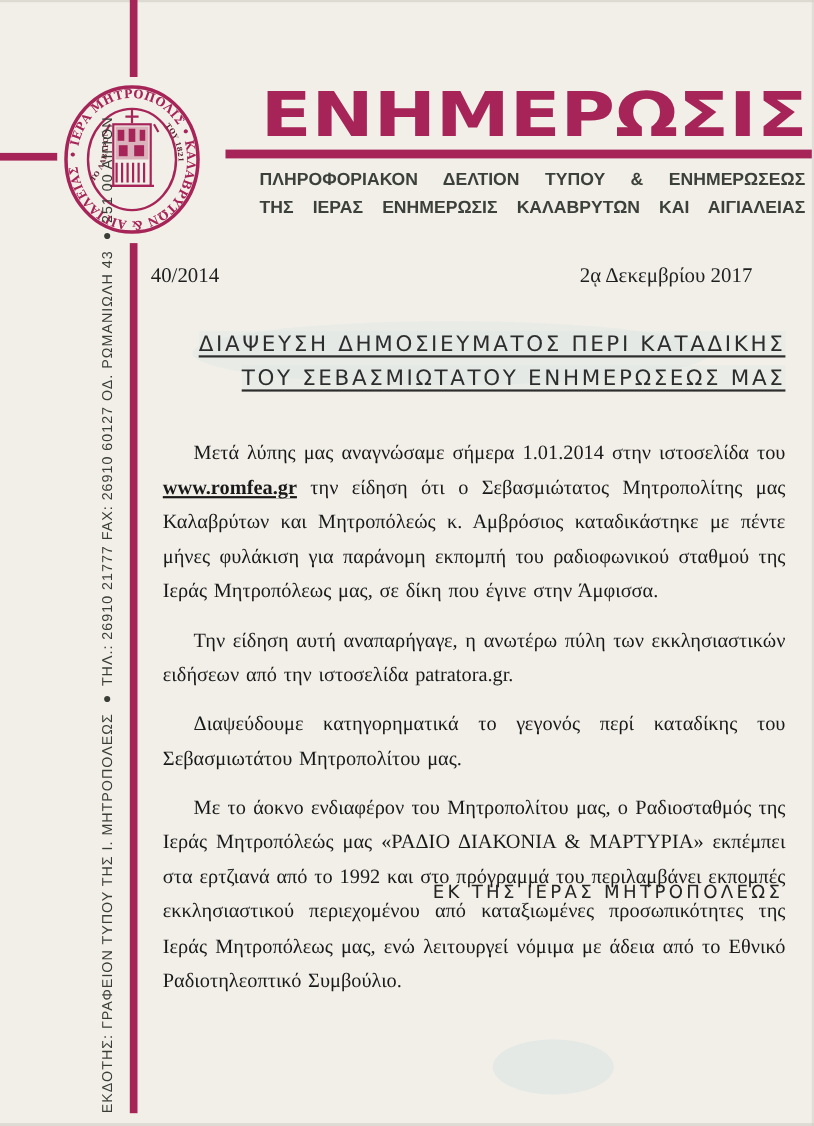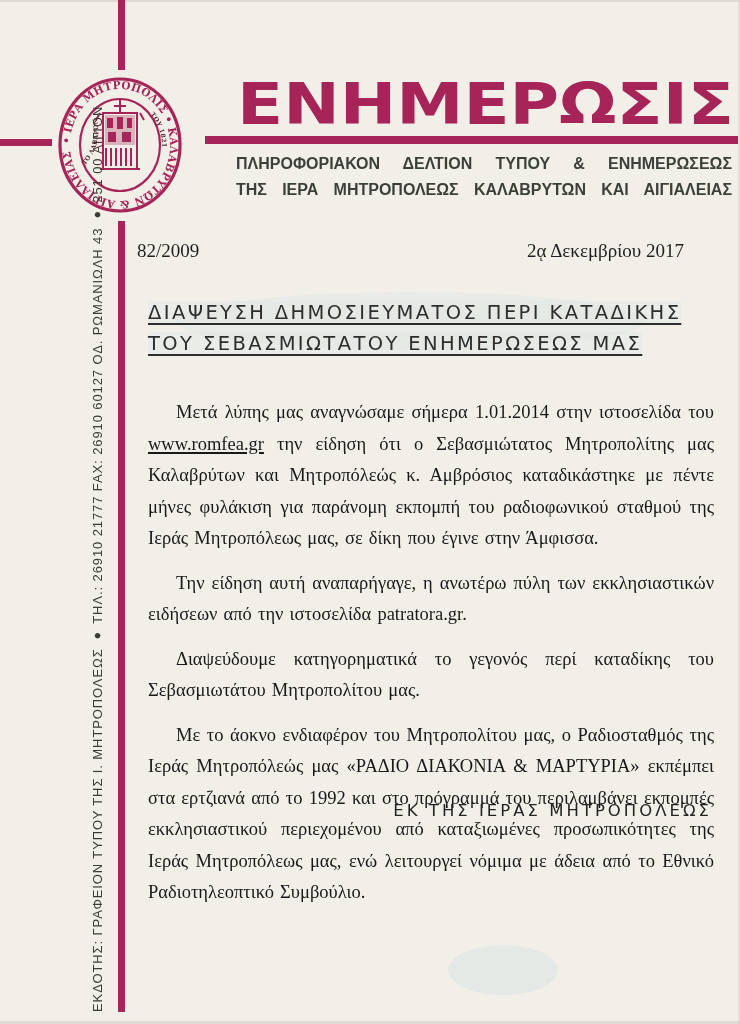--- a/index.html
+++ b/index.html
@@ -62,35 +62,35 @@
     color:var(--side-ink);white-space:nowrap;
   }
 
   
   .meta-number{position:absolute;left:137px;top:240px;font-size:19px;color:#1f1f1f;}
   .meta-date{position:absolute;left:527px;top:240px;font-size:19px;color:#1f1f1f;}
 
   
   .content{position:absolute;left:148px;top:297px;width:566px;}
   .headline{
-    text-align:left;
+    text-align:right;
     font-family:"DejaVu Sans",sans-serif;
     font-size:19.5px;letter-spacing:2.4px;line-height:31px;color:#2d2d2d;
     margin-bottom:38px;
   }
   .headline .hl-line{
     text-decoration:underline;text-decoration-thickness:1.5px;text-underline-offset:4px;
     background:rgba(206,226,230,.18);
   }
   .content p{
     font-size:18.5px;line-height:31.5px;text-align:justify;
     text-indent:28px;word-spacing:1.5px;margin-bottom:13px;color:#191919;
   }
   .content p.bold{font-weight:normal;}
-  .doc-link{color:inherit;font-weight:normal;text-decoration:underline;text-decoration-thickness:2px;text-underline-offset:2px;cursor:pointer;}
+  .doc-link{color:inherit;font-weight:bold;text-decoration:underline;text-decoration-thickness:2px;text-underline-offset:2px;cursor:pointer;}
 
   
   .signature{
     position:absolute;right:28px;top:801px;
     font-family:"DejaVu Sans",sans-serif;font-size:16.5px;letter-spacing:3px;color:#242424;margin-left:20px;
   }
 </style>
 </head>
 <body>
 
@@ -138,26 +138,26 @@
     <text class="tiny-text">
       <textPath href="#sealRight" startOffset="6">ΤΟΥ 1821</textPath>
     </text>
   </svg>
 
   <svg class="masthead-title-svg" viewBox="0 0 501 60">
     <text x="0" y="50" textLength="497" lengthAdjust="spacingAndGlyphs">ΕΝΗΜΕΡΩΣΙΣ</text>
   </svg>
   <div class="masthead-subtitle">
     <div class="sub-line">ΠΛΗΡΟΦΟΡΙΑΚΟΝ ΔΕΛΤΙΟΝ ΤΥΠΟΥ &amp; ΕΝΗΜΕΡΩΣΕΩΣ</div>
-    <div class="sub-line">ΤΗΣ ΙΕΡΑ ΜΗΤΡΟΠΟΛΕΩΣ ΚΑΛΑΒΡΥΤΩΝ ΚΑΙ ΑΙΓΙΑΛΕΙΑΣ</div>
+    <div class="sub-line">ΤΗΣ ΙΕΡΑΣ ΕΝΗΜΕΡΩΣΙΣ ΚΑΛΑΒΡΥΤΩΝ ΚΑΙ ΑΙΓΙΑΛΕΙΑΣ</div>
   </div>
 
   <div class="side-text">ΕΚΔΟΤΗΣ: ΓΡΑΦΕΙΟΝ ΤΥΠΟΥ ΤΗΣ Ι. ΜΗΤΡΟΠΟΛΕΩΣ ● ΤΗΛ.: 26910 21777 FAX: 26910 60127 ΟΔ. ΡΩΜΑΝΙΩΛΗ 43 ● 251 00 ΑΙΓΙΟΝ</div>
 
-  <div class="meta-number">82/2009</div>
+  <div class="meta-number">40/2014</div>
   <div class="meta-date">2ᾳ Δεκεμβρίου 2017</div>
 
   <div class="content">
     <div class="headline">
       <span class="hl-line">ΔΙΑΨΕΥΣΗ ΔΗΜΟΣΙΕΥΜΑΤΟΣ ΠΕΡΙ ΚΑΤΑΔΙΚΗΣ</span><br>
       <span class="hl-line">ΤΟΥ ΣΕΒΑΣΜΙΩΤΑΤΟΥ ΕΝΗΜΕΡΩΣΕΩΣ ΜΑΣ</span>
     </div>
     <p><span>Μετά λύπης μας αναγνώσαμε σήμερα 1.01.2014 στην ιστοσελίδα του </span><a class="doc-link">www.romfea.gr</a><span> την είδηση ότι ο Σεβασμιώτατος Μητροπολίτης μας Καλαβρύτων και Μητροπόλεώς κ. Αμβρόσιος καταδικάστηκε με πέντε μήνες φυλάκιση για παράνομη εκπομπή του ραδιοφωνικού σταθμού της Ιεράς Μητροπόλεως μας, σε δίκη που έγινε στην Άμφισσα.</span></p>
     <p>Την είδηση αυτή αναπαρήγαγε, η ανωτέρω πύλη των εκκλησιαστικών ειδήσεων από την ιστοσελίδα patratora.gr.</p>
     <p class="bold">Διαψεύδουμε κατηγορηματικά το γεγονός περί καταδίκης του Σεβασμιωτάτου Μητροπολίτου μας.</p>

